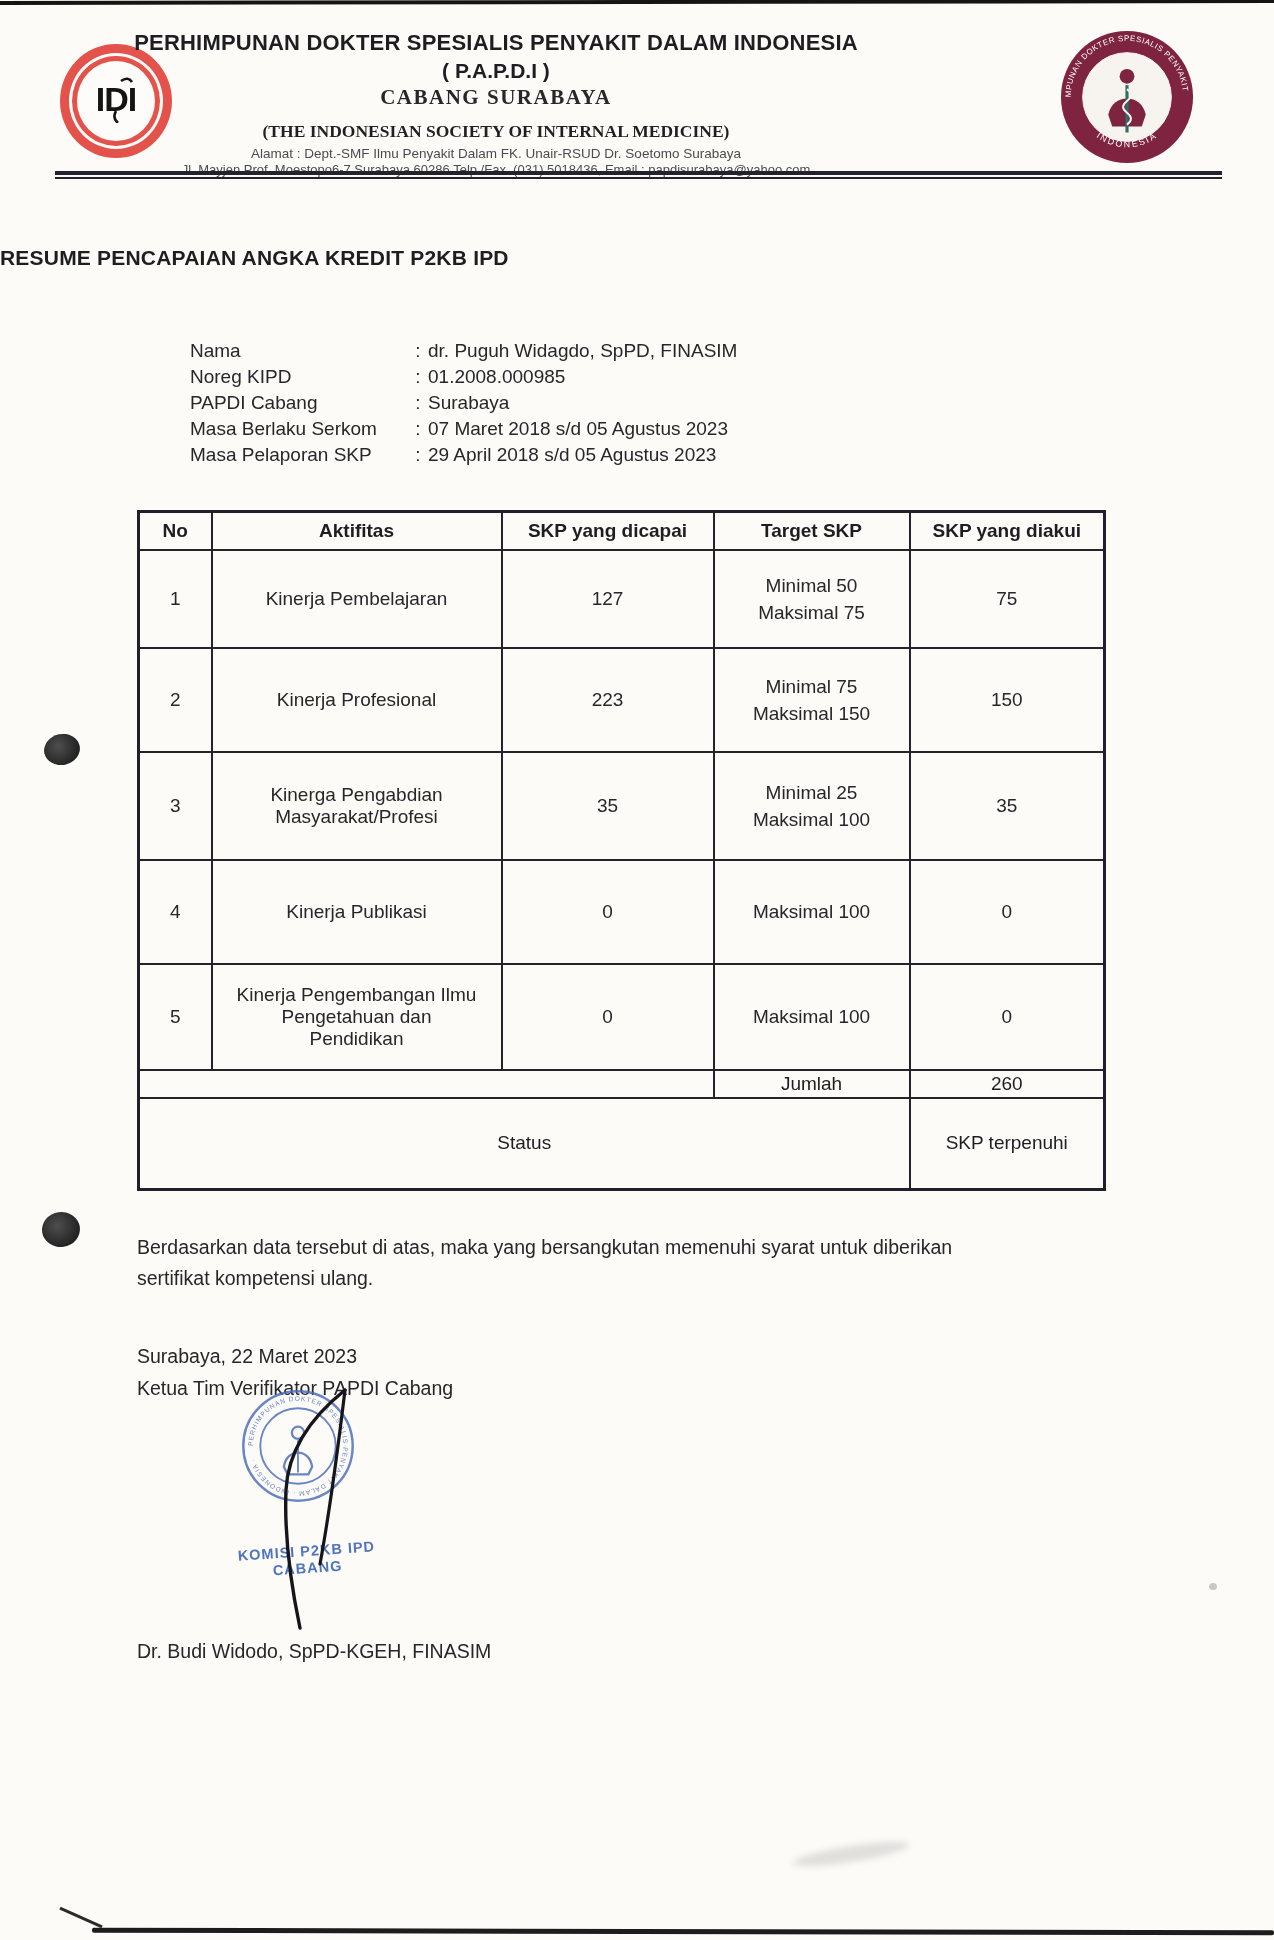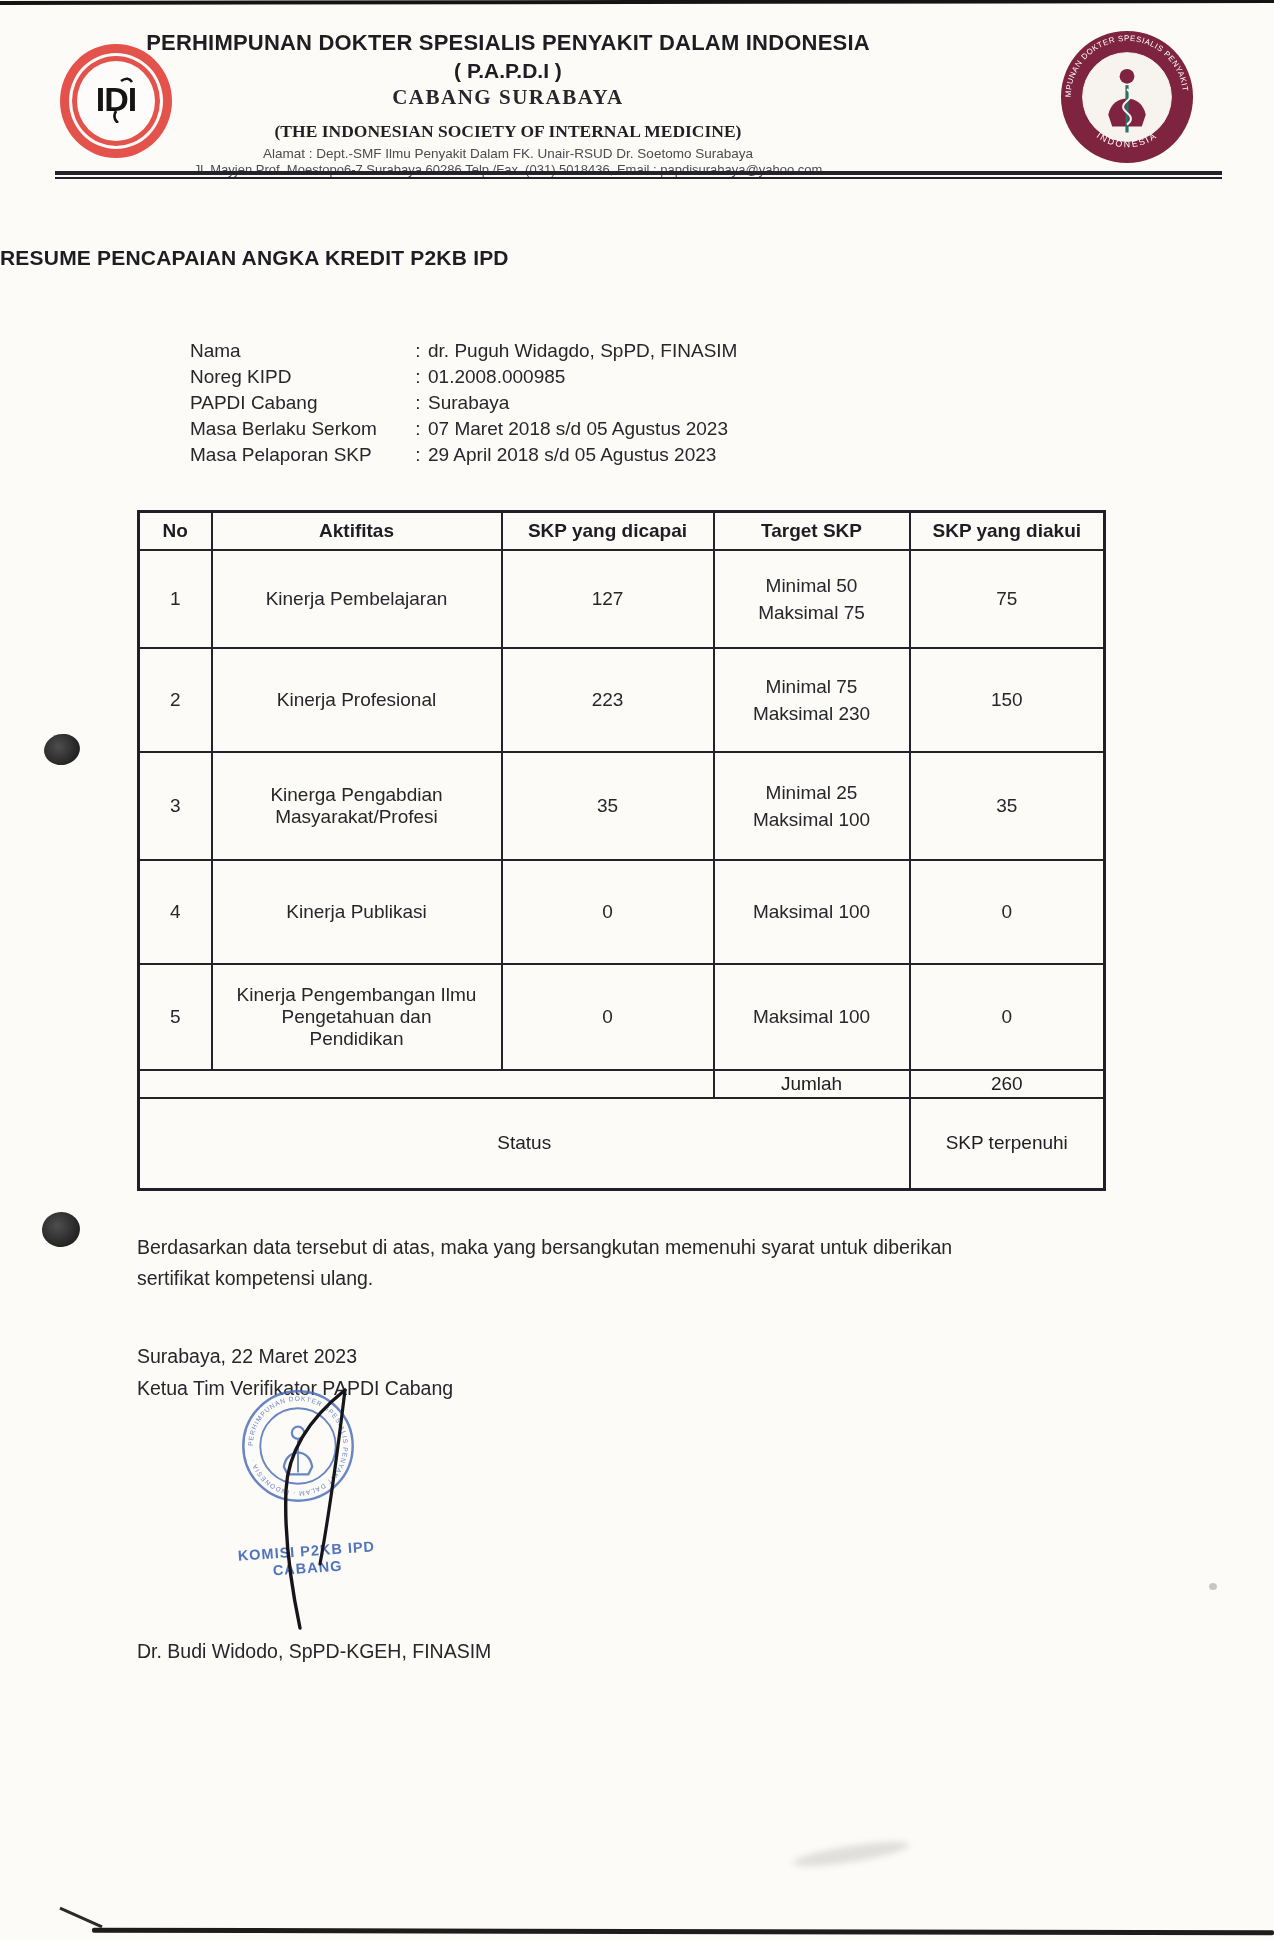--- a/index.html
+++ b/index.html
@@ -19,21 +19,21 @@
 
   
   .idi-logo{position:absolute;left:60px;top:44px;width:112px;height:114px;border:9px solid #e4534b;border-radius:50%;box-sizing:border-box;background:#fdfcfa;}
   .idi-ring2{position:absolute;inset:3px;border:5px solid #e4534b;border-radius:50%;}
   .idi-mark{position:absolute;left:8px;top:24px;width:78px;height:46px;}
   .idi-text{font-family:"Liberation Sans",sans-serif;font-weight:bold;font-size:34px;fill:#141414;letter-spacing:-1px;}
   .idi-snake{stroke:#141414;stroke-width:2.6;fill:none;}
 
   .seal{position:absolute;left:1058px;top:28px;width:138px;height:138px;}
 
-  .hdr-text{position:absolute;left:108px;top:30px;width:800px;text-align:center;}
+  .hdr-text{position:absolute;left:96px;top:30px;width:800px;text-align:center;}
   .org-name{font-size:22px;font-weight:bold;color:#1d1d22;letter-spacing:.2px;}
   .abbr{font-size:21px;font-weight:bold;color:#1d1d22;margin-top:3px;}
   .branch{font-family:"Liberation Serif",serif;font-size:21px;font-weight:bold;letter-spacing:1.5px;margin-top:2px;color:#26262b;}
   .eng{font-family:"Liberation Serif",serif;font-size:17.5px;font-weight:bold;margin-top:11px;color:#1f1f24;}
   .addr{font-size:13.5px;color:#4c4c50;margin-top:4px;}
   .addr2{font-size:13px;color:#4c4c50;margin-top:1px;}
   .rule1{position:absolute;left:55px;top:171px;width:1167px;height:4px;background:#23232b;}
   .rule2{position:absolute;left:55px;top:177px;width:1167px;height:2px;background:#23232b;}
 
   .doc-title{position:absolute;left:0;top:246px;width:1035px;font-size:21px;font-weight:bold;color:#1d1d22;letter-spacing:.2px;}
@@ -172,21 +172,21 @@
         <div class="target-line">Maksimal 75</div>
       </td>
       <td>75</td>
     </tr>
     <tr class="rh2">
       <td>2</td>
       <td>Kinerja Profesional</td>
       <td>223</td>
       <td>
         <div class="target-line">Minimal 75</div>
-        <div class="target-line">Maksimal 230</div>
+        <div class="target-line">Maksimal 150</div>
       </td>
       <td>150</td>
     </tr>
     <tr class="rh3">
       <td>3</td>
       <td>Kinerga Pengabdian Masyarakat/Profesi</td>
       <td>35</td>
       <td>
         <div class="target-line">Minimal 25</div>
         <div class="target-line">Maksimal 100</div>

